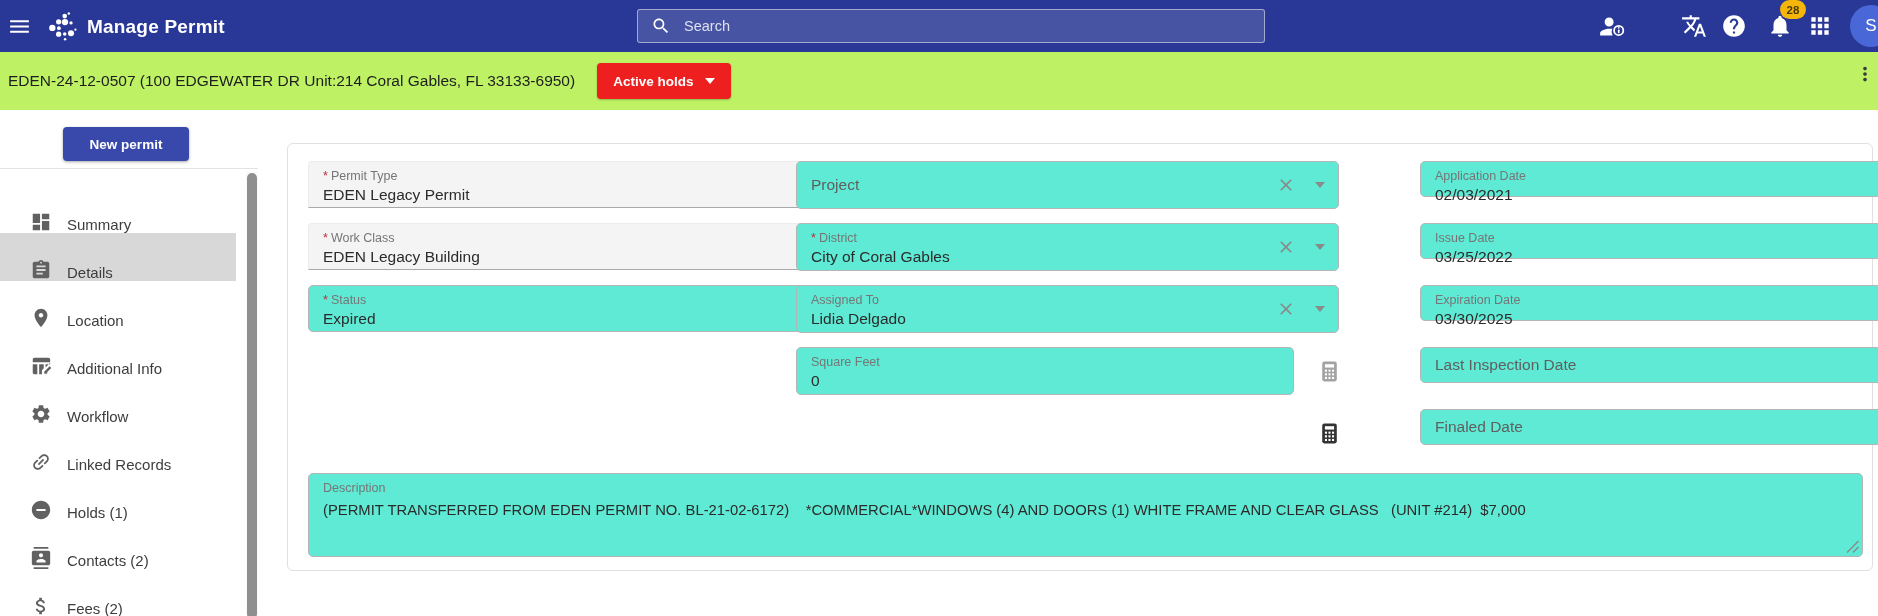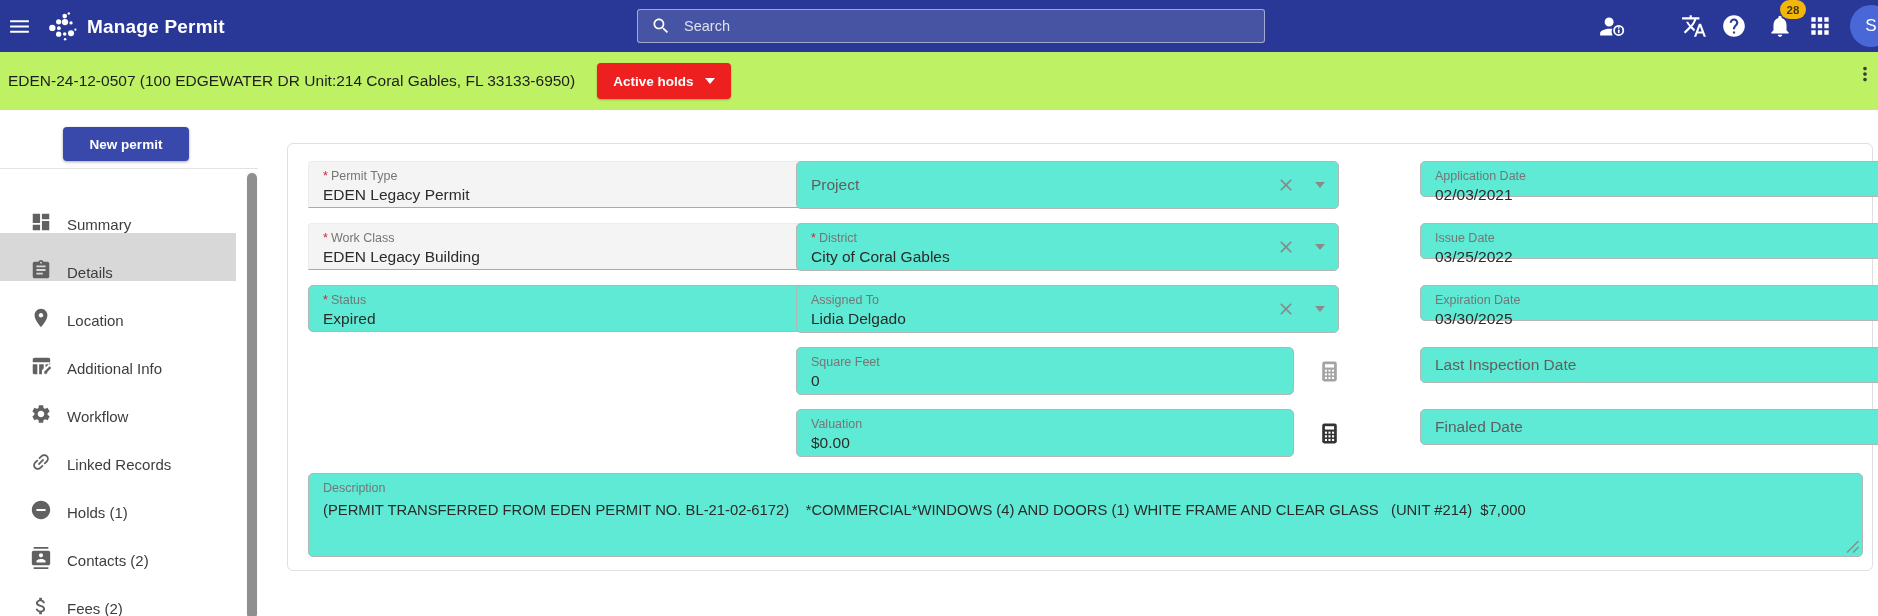--- a/index.html
+++ b/index.html
@@ -368,24 +368,20 @@
           <rect x="14.4" y="10.2" width="2" height="2"></rect>
           <rect x="7.6" y="13.7" width="2" height="2"></rect>
           <rect x="11" y="13.7" width="2" height="2"></rect>
           <rect x="14.4" y="13.7" width="2" height="2"></rect>
           <rect x="7.6" y="17.2" width="2" height="2"></rect>
           <rect x="11" y="17.2" width="2" height="2"></rect>
           <rect x="14.4" y="17.2" width="2" height="2"></rect>
         </g>
       </svg>
   </button>
-  <div class="f outlined c2n r5">
-    <span class="lbl">Valuation</span>
-    <span class="val">$0.00</span>
-  </div>
   <button class="calc-btn calc2" style="position:absolute;">
     <svg width="25" height="25" viewBox="0 0 24 24">
         <rect x="5" y="2.5" width="14" height="19" rx="2" fill="#333333"></rect>
         <rect x="7.6" y="5" width="8.8" height="3.2" fill="#ffffff"></rect>
         <g fill="#ffffff">
           <rect x="7.6" y="10.2" width="2" height="2"></rect>
           <rect x="11" y="10.2" width="2" height="2"></rect>
           <rect x="14.4" y="10.2" width="2" height="2"></rect>
           <rect x="7.6" y="13.7" width="2" height="2"></rect>
           <rect x="11" y="13.7" width="2" height="2"></rect>

